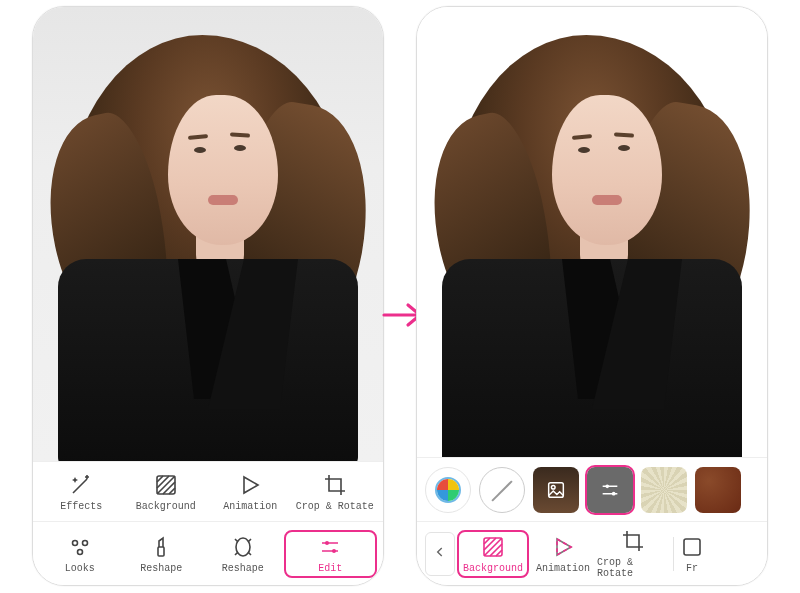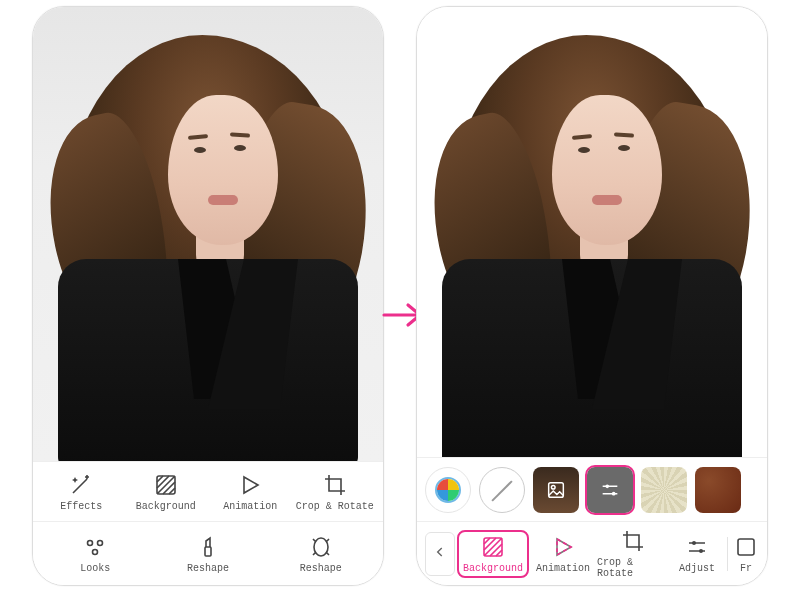--- a/index.html
+++ b/index.html
@@ -261,20 +261,30 @@
     </div>
     <div class="tool">
       <span class="ticon">
           <svg viewBox="0 0 24 24">
             <ellipse cx="12" cy="12" rx="7" ry="9"></ellipse>
             <path d="M4 4l3 3M20 4l-3 3M4 20l3-3M20 20l-3-3"></path>
           </svg>
         </span>
       <span>Reshape</span>
     </div>
+    <div class="tool selected selected-box">
+      <span class="ticon">
+          <svg viewBox="0 0 24 24">
+            <path d="M4 8h16M4 16h16"></path>
+            <circle cx="9" cy="8" r="2" fill="currentColor" stroke="none"></circle>
+            <circle cx="16" cy="16" r="2" fill="currentColor" stroke="none"></circle>
+          </svg>
+        </span>
+      <span>Edit</span>
+    </div>
   </div>
 </div>
 
 <div class="arrow">
   <svg viewBox="0 0 46 30">
       <path d="M4 15h34M28 5l12 10-12 10"></path>
     </svg>
 </div>
 
 <div class="phone phone-right">
@@ -351,30 +361,20 @@
     </div>
     <div class="tool" style="flex:0 0 72px">
       <span class="ticon">
           <svg viewBox="0 0 24 24">
             <path d="M6 2v16h16"></path>
             <path d="M2 6h16v16"></path>
           </svg>
         </span>
       <span>Crop &amp; Rotate</span>
     </div>
-    <div class="tool" style="flex:0 0 52px">
-      <span class="ticon">
-          <svg viewBox="0 0 24 24">
-            <path d="M4 8h16M4 16h16"></path>
-            <circle cx="9" cy="8" r="2" fill="currentColor" stroke="none"></circle>
-            <circle cx="16" cy="16" r="2" fill="currentColor" stroke="none"></circle>
-          </svg>
-        </span>
-      <span>Adjust</span>
-    </div>
     <div class="divider"></div>
     <div class="tool" style="flex:0 0 28px">
       <span class="ticon">
           <svg viewBox="0 0 24 24">
             <rect x="4" y="4" width="16" height="16" rx="2"></rect>
           </svg>
         </span>
       <span>Fr</span>
     </div>
   </div>

